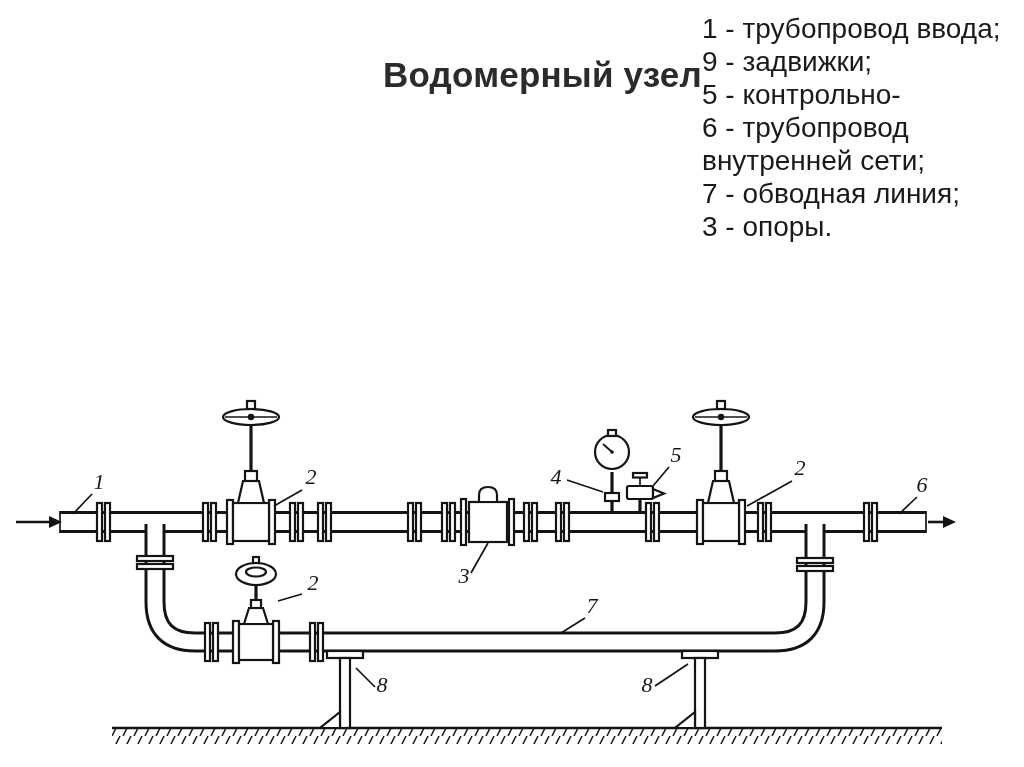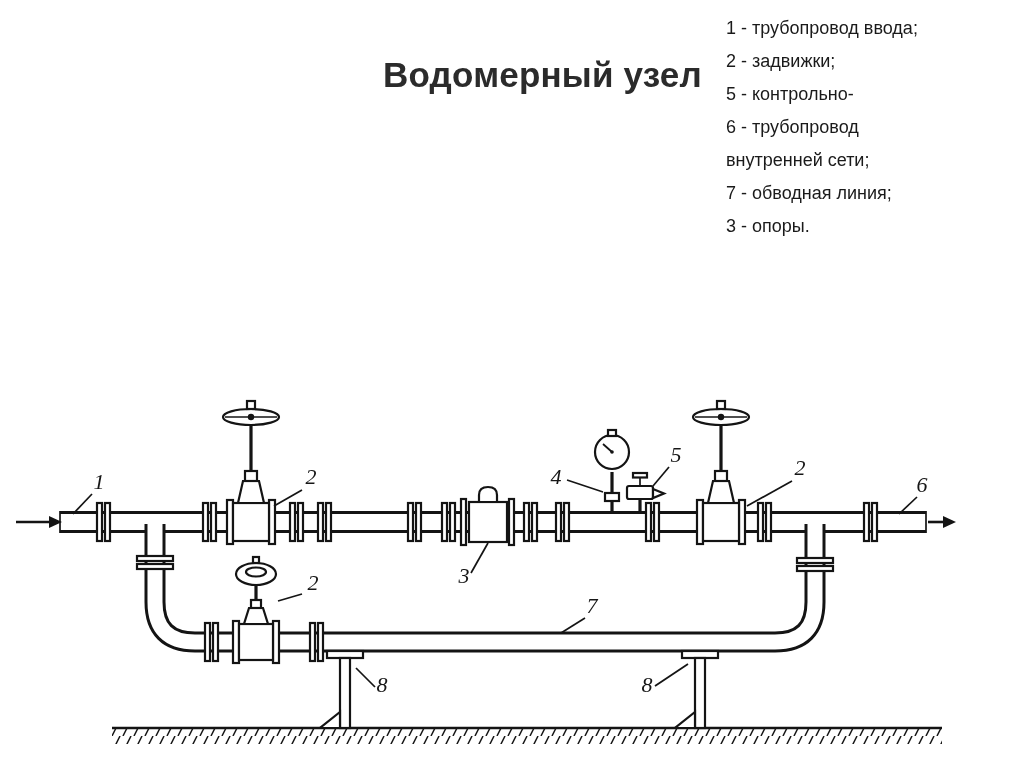--- a/index.html
+++ b/index.html
@@ -5,43 +5,43 @@
   html,body{margin:0;padding:0;}
   body{
     width:1024px;height:767px;background:#ffffff;position:relative;overflow:hidden;
     font-family:"Liberation Sans",sans-serif;
   }
   .title{
     position:absolute;left:383px;top:55px;
     font-size:35px;font-weight:600;color:#2b2b2b;letter-spacing:.2px;
   }
   .legend{
-    position:absolute;left:726px;top:12px;
-    font-size:18px;line-height:33px;color:#1a1a1a;
+    position:absolute;left:702px;top:12px;
+    font-size:28px;line-height:33px;color:#1a1a1a;
   }
   .diagram{position:absolute;left:0;top:0;}
   
   .pipe-outer{stroke:#141414;stroke-width:22;fill:none;stroke-linecap:butt;}
   .pipe-inner{stroke:#ffffff;stroke-width:16;fill:none;stroke-linecap:butt;}
   .byp-outer{stroke:#141414;stroke-width:21;fill:none;stroke-linecap:butt;}
   .byp-inner{stroke:#ffffff;stroke-width:15;fill:none;stroke-linecap:butt;}
   .ink{fill:#ffffff;stroke:#141414;stroke-width:2.2;}
   .inkfill{fill:#141414;stroke:none;}
   .thin{stroke:#141414;stroke-width:1.7;fill:none;}
   .stem{stroke:#141414;stroke-width:3.2;fill:none;}
   .callout{font:italic 22px "Liberation Serif",serif;fill:#161616;}
 </style>
 </head>
 <body>
 
 <div class="title">Водомерный узел</div>
 
 <div class="legend">
   <div>1 - трубопровод ввода;</div>
-  <div>2 - задвижки;</div>
+  <div>9 - задвижки;</div>
   <div>5 - контрольно-</div>
   <div>6 - трубопровод</div>
   <div>внутренней сети;</div>
   <div>7 - обводная линия;</div>
   <div>3 - опоры.</div>
 </div>
 
 <svg class="diagram" width="1024" height="767" viewBox="0 0 1024 767">
   <defs>
     <pattern id="hatch" patternUnits="userSpaceOnUse" width="11" height="16">

